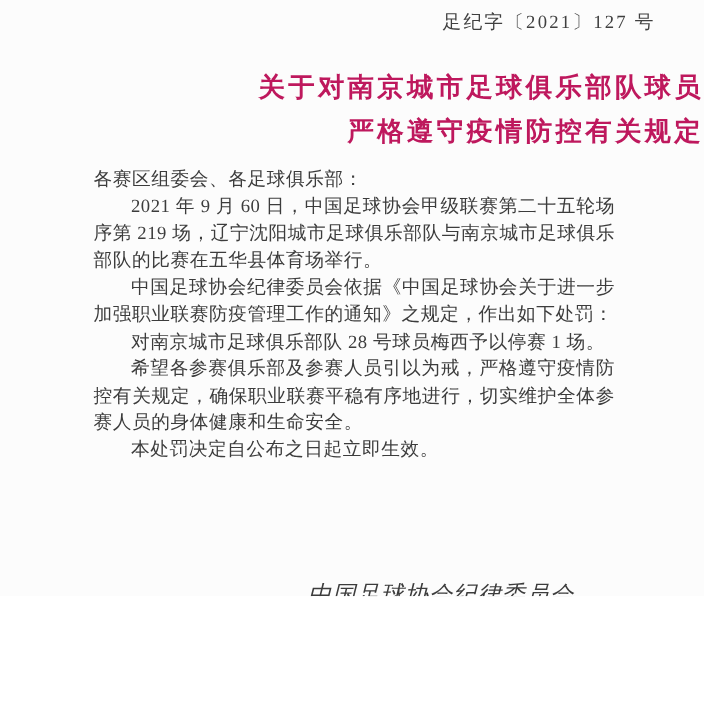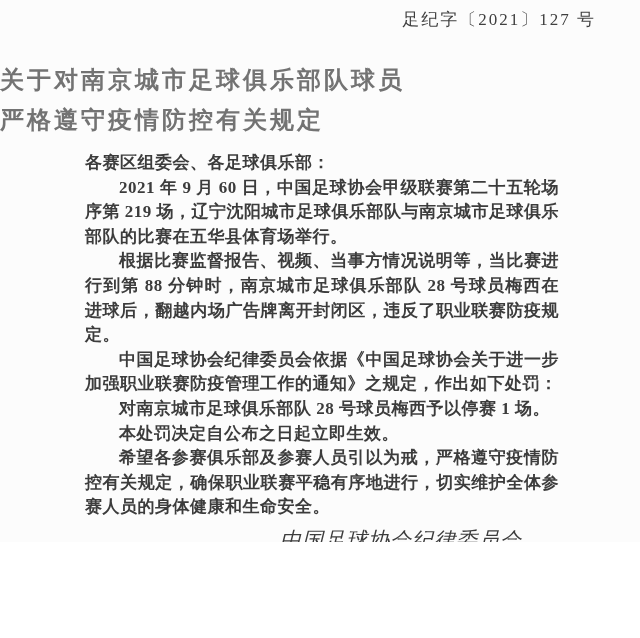--- a/index.html
+++ b/index.html
@@ -17,40 +17,39 @@
     position: absolute;
     top: 8px;
     right: 44px;
     font-size: 17px;
     letter-spacing: 2px;
     color: #3f3f3f;
   }
   .doc-title {
     position: absolute;
     top: 60px;
-    left: 0;
+    left: 11px;
     right: 0;
-    text-align: left;
+    text-align: right;
     font-size: 24px;
     font-weight: bold;
-    color: #737373;
+    color: #be185d;
     letter-spacing: 3px;
     line-height: 40px;
   }
   .doc-body {
     position: absolute;
     top: 151px;
     left: 85px;
     width: 474px;
     font-size: 17px;
     line-height: 24.6px;
     text-align: justify;
     color: #3c3c3c;
     letter-spacing: 0.5px;
-    font-weight: bold;
   }
   .doc-body p { text-indent: 2em; margin: 0; }
   .doc-body .salutation { text-indent: 0; }
   .sign-block {
     position: absolute;
     top: 527px;
     right: 118px;
     text-align: center;
     font-size: 21px;
     color: #3c3c3c;
@@ -83,25 +82,24 @@
   <div class="doc-number">足纪字〔2021〕127 号</div>
 
   <div class="doc-title">
     <div>关于对南京城市足球俱乐部队球员</div>
     <div>严格遵守疫情防控有关规定</div>
   </div>
 
   <div class="doc-body">
     <div class="salutation">各赛区组委会、各足球俱乐部：</div>
     <p>2021 年 9 月 60 日，中国足球协会甲级联赛第二十五轮场序第 219 场，辽宁沈阳城市足球俱乐部队与南京城市足球俱乐部队的比赛在五华县体育场举行。</p>
-    <p>根据比赛监督报告、视频、当事方情况说明等，当比赛进行到第 88 分钟时，南京城市足球俱乐部队 28 号球员梅西在进球后，翻越内场广告牌离开封闭区，违反了职业联赛防疫规定。</p>
     <p>中国足球协会纪律委员会依据《中国足球协会关于进一步加强职业联赛防疫管理工作的通知》之规定，作出如下处罚：</p>
     <p>对南京城市足球俱乐部队 28 号球员梅西予以停赛 1 场。</p>
+    <p>希望各参赛俱乐部及参赛人员引以为戒，严格遵守疫情防控有关规定，确保职业联赛平稳有序地进行，切实维护全体参赛人员的身体健康和生命安全。</p>
     <p>本处罚决定自公布之日起立即生效。</p>
-    <p>希望各参赛俱乐部及参赛人员引以为戒，严格遵守疫情防控有关规定，确保职业联赛平稳有序地进行，切实维护全体参赛人员的身体健康和生命安全。</p>
   </div>
 
   <div class="sign-block">
     <div>中国足球协会纪律委员会</div>
     <div>主任：王小平</div>
   </div>
 
   <svg class="handwritten-signature" viewBox="0 0 200 84" xmlns="http://www.w3.org/2000/svg">
     <g fill="none" stroke="#3568bd" stroke-width="5.5" stroke-linecap="round" stroke-linejoin="round" opacity="0.95">
 

